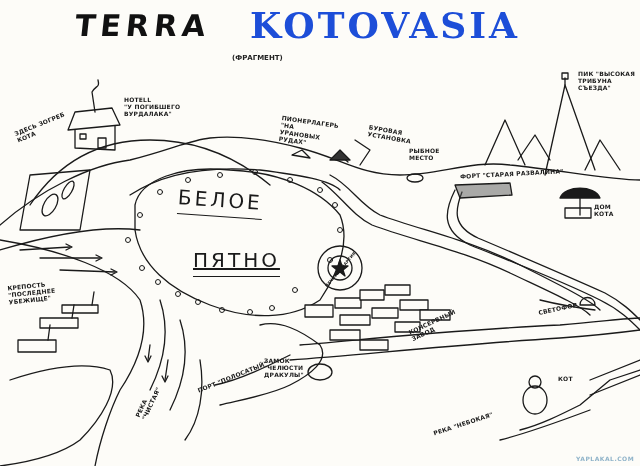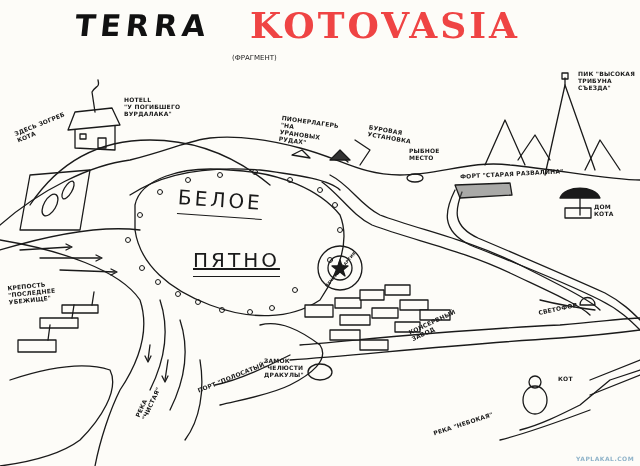--- a/index.html
+++ b/index.html
@@ -1,21 +1,21 @@
 <!DOCTYPE html>
 <html><head>
 <meta charset="utf-8">
 <style>
   html, body { margin: 0; padding: 0; background: #fdfcf8; }
   body { width: 640px; height: 466px; overflow: hidden; position: relative; font-family: "DejaVu Sans", sans-serif; }
   #map { position: absolute; left: 0; top: 0; width: 640px; height: 466px; }
   .lbl { position: absolute; color: #1a1a1a; font-family: "DejaVu Sans", sans-serif; font-weight: bold; font-size: 6px; line-height: 7px; text-transform: uppercase; white-space: pre; letter-spacing: 0.2px; }
   .title-terra { position: absolute; left: 75px; top: 8px; font-family: "DejaVu Sans", sans-serif; font-weight: 900; font-size: 30px; letter-spacing: 5px; color: #111; transform: skewX(-6deg); }
-  .title-koto { position: absolute; left: 250px; top: 4px; font-family: "DejaVu Serif", serif; font-weight: 900; font-size: 36px; letter-spacing: 3px; color: #ef4444; }
-  .subtitle { position: absolute; left: 232px; top: 54px; font-size: 7px; font-weight: normal; color: #222; }
+  .title-koto { position: absolute; left: 250px; top: 4px; font-family: "DejaVu Serif", serif; font-weight: 900; font-size: 36px; letter-spacing: 3px; color: #1d4ed8; }
+  .subtitle { position: absolute; left: 232px; top: 54px; font-size: 7px; font-weight: bold; color: #222; }
   .big { position: absolute; font-family: "DejaVu Sans", sans-serif; font-size: 20px; letter-spacing: 3px; color: #1a1a1a; font-weight: normal; }
   .big::after { content: ""; position: absolute; left: 0; right: 0; bottom: -5px; border-bottom: 1.5px solid #1a1a1a; }
   .watermark { position: absolute; left: 576px; top: 455px; font-size: 6px; color: #8fb3c9; font-weight: bold; letter-spacing: 0.5px; }
 </style>
 </head>
 <body>
 
 <svg id="map" viewBox="0 0 640 466" xmlns="http://www.w3.org/2000/svg" fill="none" stroke="#1a1a1a" stroke-width="1.3" stroke-linecap="round" stroke-linejoin="round">
 
   <g>

